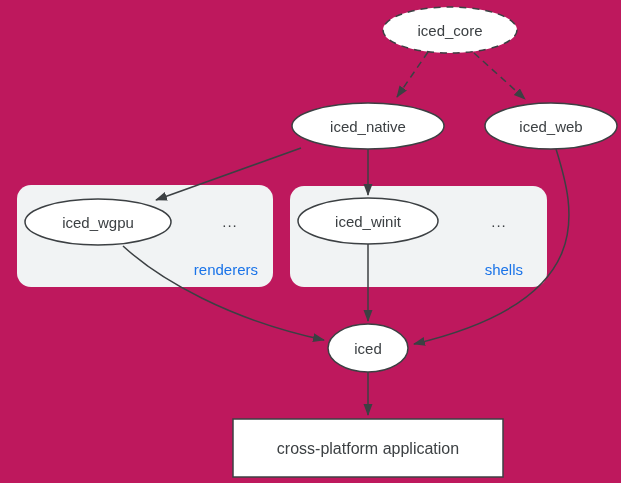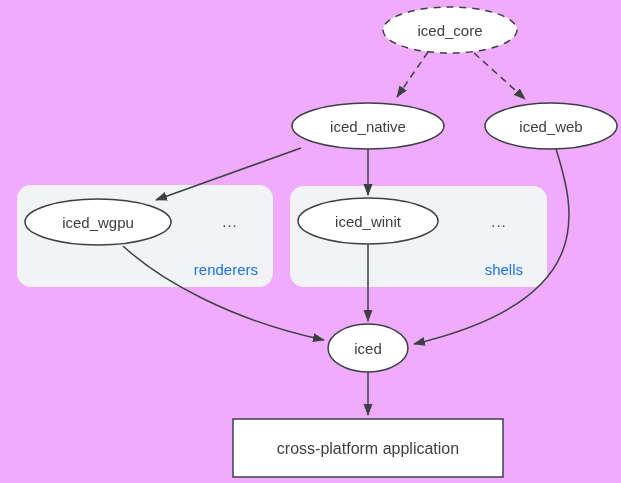--- a/index.html
+++ b/index.html
@@ -4,21 +4,21 @@
 <style>
   html, body {
     margin: 0;
     padding: 0;
     background: #ffffff;
   }
   .canvas {
     position: relative;
     width: 621px;
     height: 483px;
-    background: #f0abfc;
+    background: #be185d;
     font-family: "Liberation Sans", sans-serif;
     overflow: hidden;
   }
   svg text {
     font-family: "Liberation Sans", sans-serif;
     fill: #3c4043;
   }
   .node-label {
     font-size: 15px;
   }

